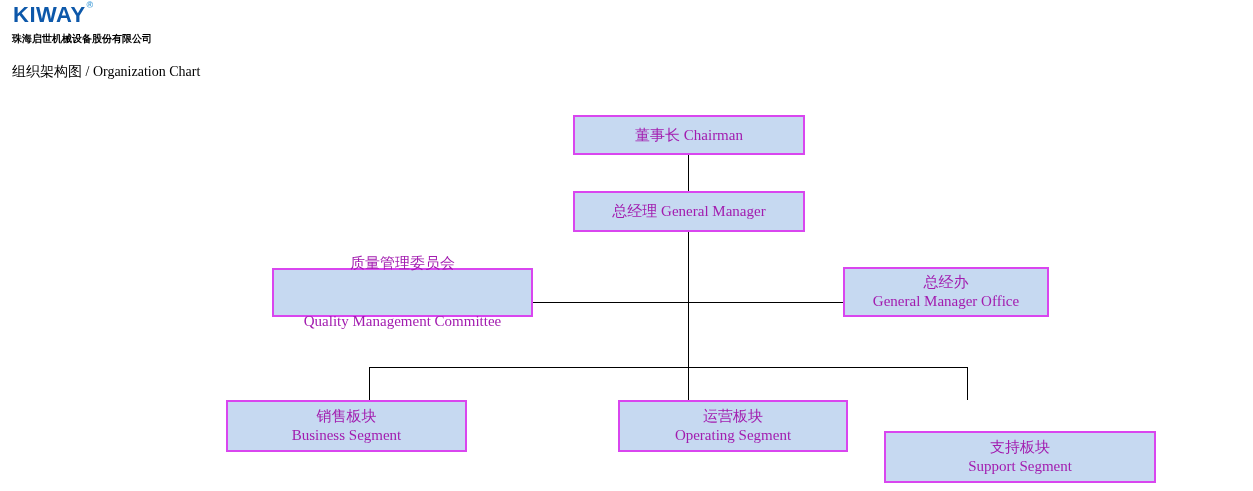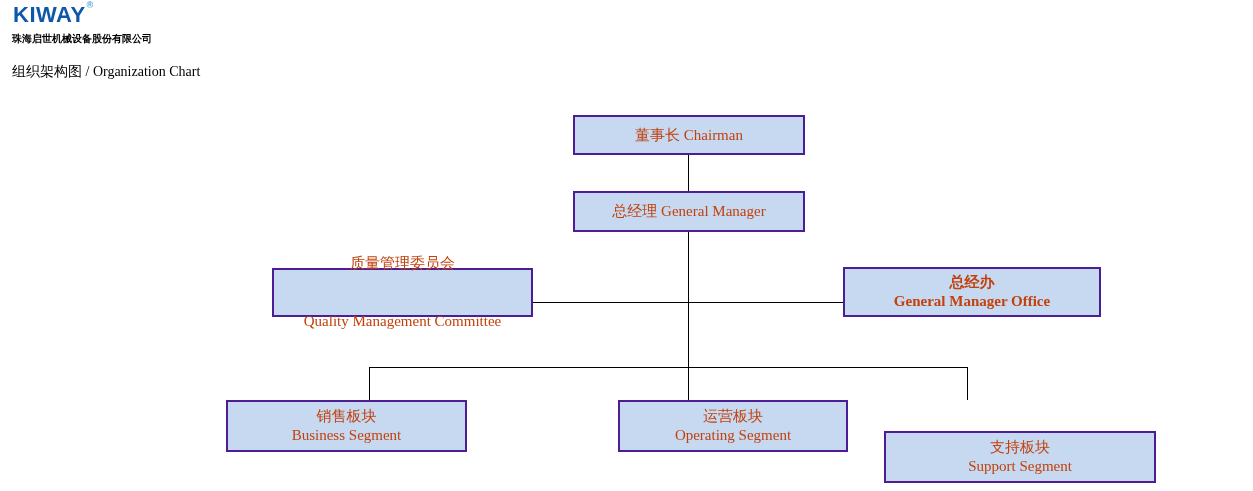--- a/index.html
+++ b/index.html
@@ -9,27 +9,27 @@
   
   .logo{position:absolute;left:13px;top:2px;
         font-family:"Liberation Sans","DejaVu Sans",sans-serif;
         font-weight:800;font-size:22px;letter-spacing:0.5px;color:#0d58aa;
         white-space:nowrap;}
   .logo .reg{font-size:9px;color:#4aa0d9;vertical-align:top;position:relative;top:-2px;margin-left:1px;}
   .company-name{position:absolute;left:12px;top:32px;font-weight:bold;font-size:10px;color:#000;}
   .chart-title{position:absolute;left:12px;top:63px;font-weight:normal;font-size:14px;color:#000;}
 
   
-  .node{position:absolute;box-sizing:border-box;background:#c6d9f1;border:2px solid #4c1d95;
+  .node{position:absolute;box-sizing:border-box;background:#c6d9f1;border:2px solid #d946ef;
         display:flex;flex-direction:column;justify-content:center;align-items:center;
-        text-align:left;font-size:15px;line-height:19px;color:#c2410c;}
+        text-align:left;font-size:15px;line-height:19px;color:#a21caf;}
   #n-chairman {left:573px;top:115px;width:232px;height:40px;}
   #n-gm       {left:573px;top:191px;width:232px;height:41px;}
   #n-quality  {left:272px;top:268px;width:261px;height:49px;gap:39px;}
-  #n-gmo      {left:843px;top:267px;width:258px;height:50px;font-weight:bold;}
+  #n-gmo      {left:843px;top:267px;width:206px;height:50px;}
   #n-business {left:226px;top:400px;width:241px;height:52px;}
   #n-operating{left:573px;top:400px;width:230px;height:52px;margin-left:45px;}
   #n-support  {left:884px;top:400px;width:272px;height:52px;margin-top:31px;}
 
   
   .connector{position:absolute;background:#000;}
   .v{width:1px;} .h{height:1px;}
   #c-chair-gm {left:688px;top:155px;height:36px;}
   #c-gm-down  {left:688px;top:232px;height:168px;}
   #c-mid-h    {left:533px;top:302px;width:310px;}

